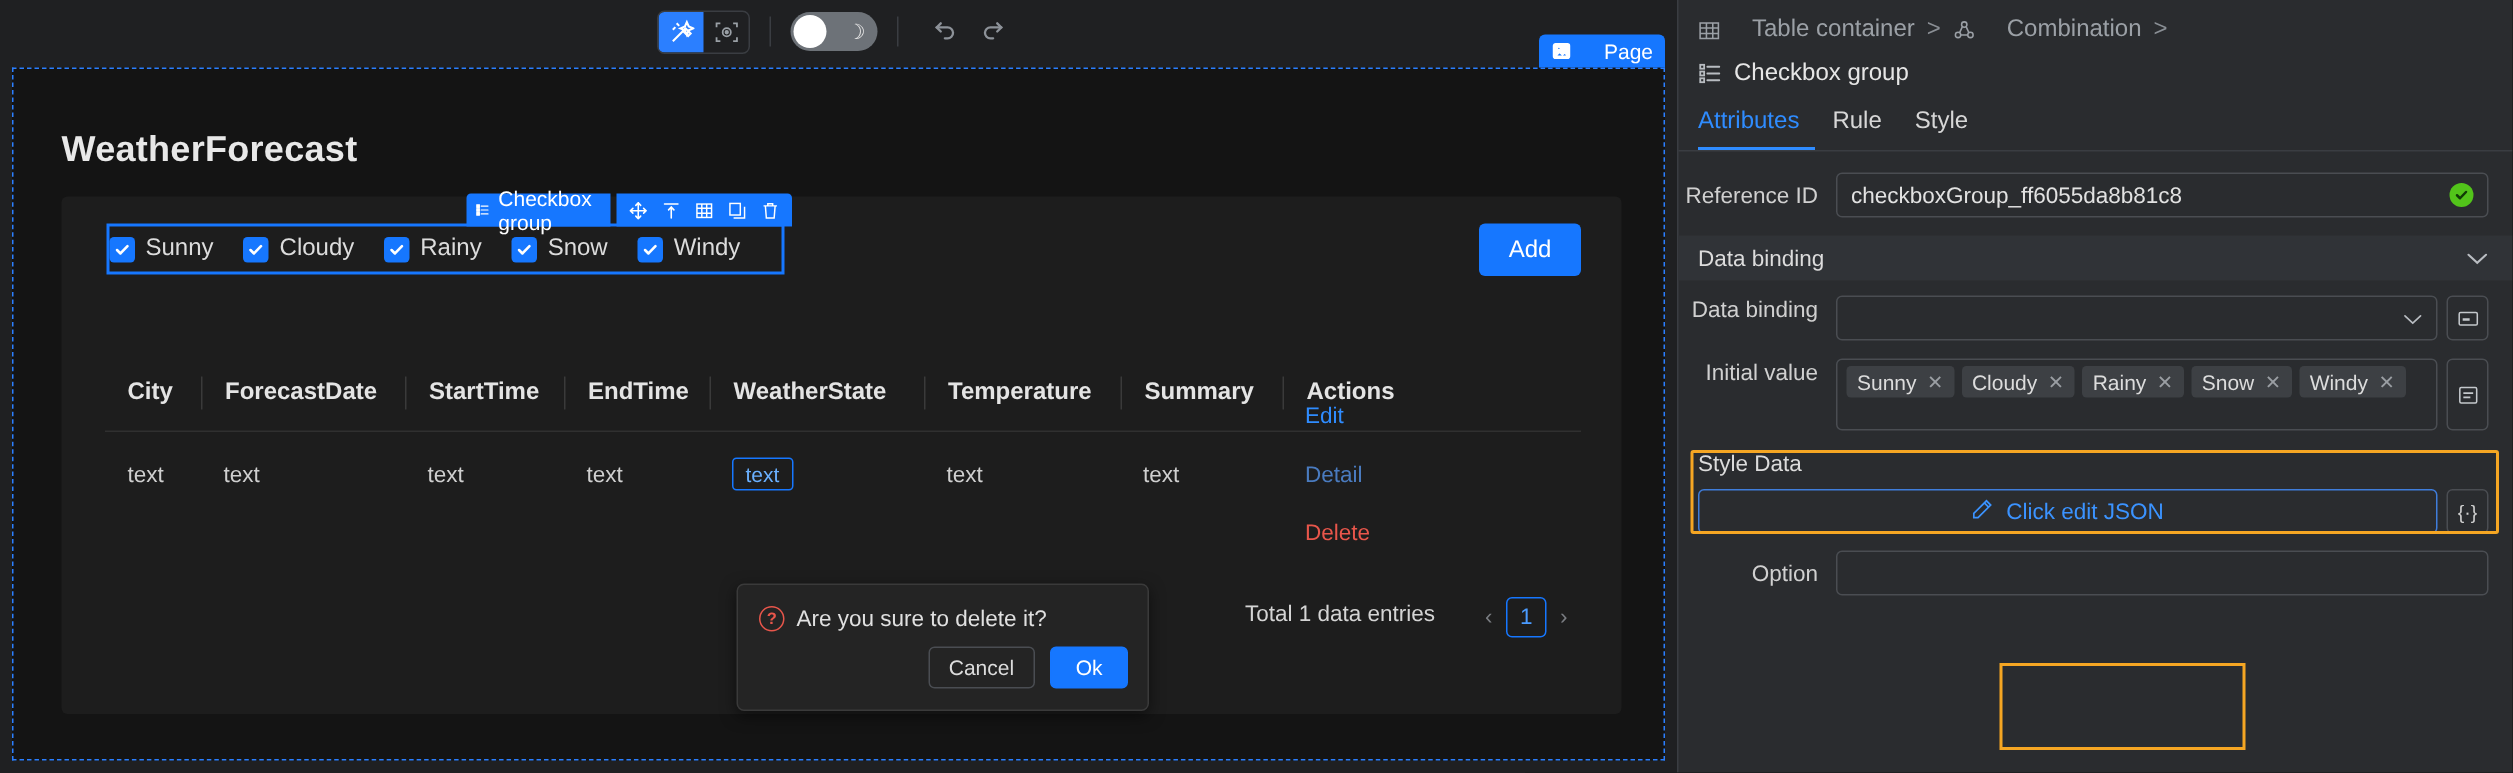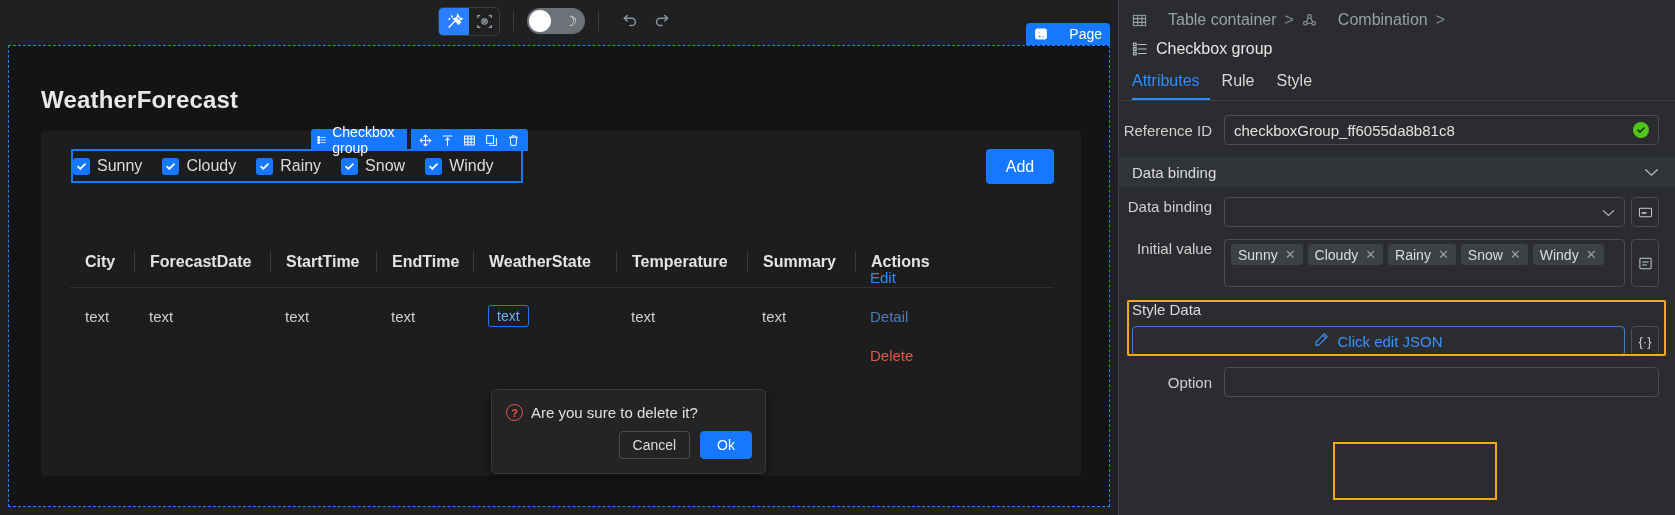--- a/index.html
+++ b/index.html
@@ -414,20 +414,28 @@
             <div class="td c5">text</div>
             <div class="td c6">text</div>
             <div class="c7 act">
               <a class="a-edit" href="#">Edit</a>
               <a class="a-detail" href="#">Detail</a>
               <a class="a-del" href="#">Delete</a>
             </div>
           </div>
         </div>
 
+        <div class="footer">
+          <div class="total">Total 1 data entries</div>
+          <div class="pager">
+            <span class="pg-arrow">‹</span>
+            <span class="pg-num">1</span>
+            <span class="pg-arrow">›</span>
+          </div>
+        </div>
 
         <div class="popconfirm">
           <div class="pc-msg">
             <span class="pc-q">?</span>
             <span class="pc-text">Are you sure to delete it?</span>
           </div>
           <div class="pc-btns">
             <button class="pc-cancel">Cancel</button>
             <button class="pc-ok">Ok</button>
           </div>

